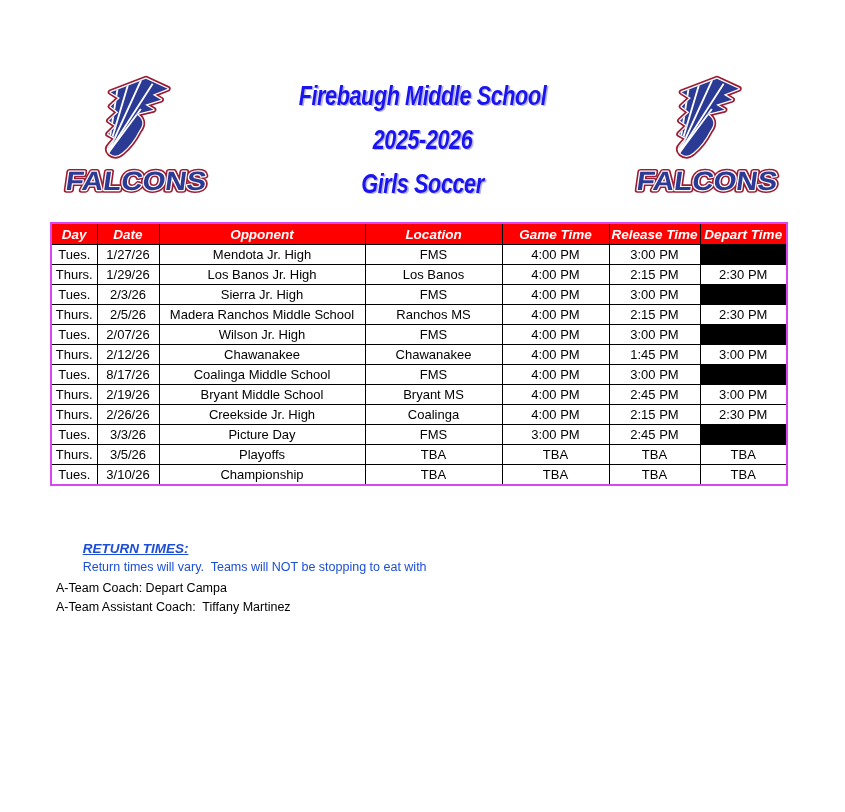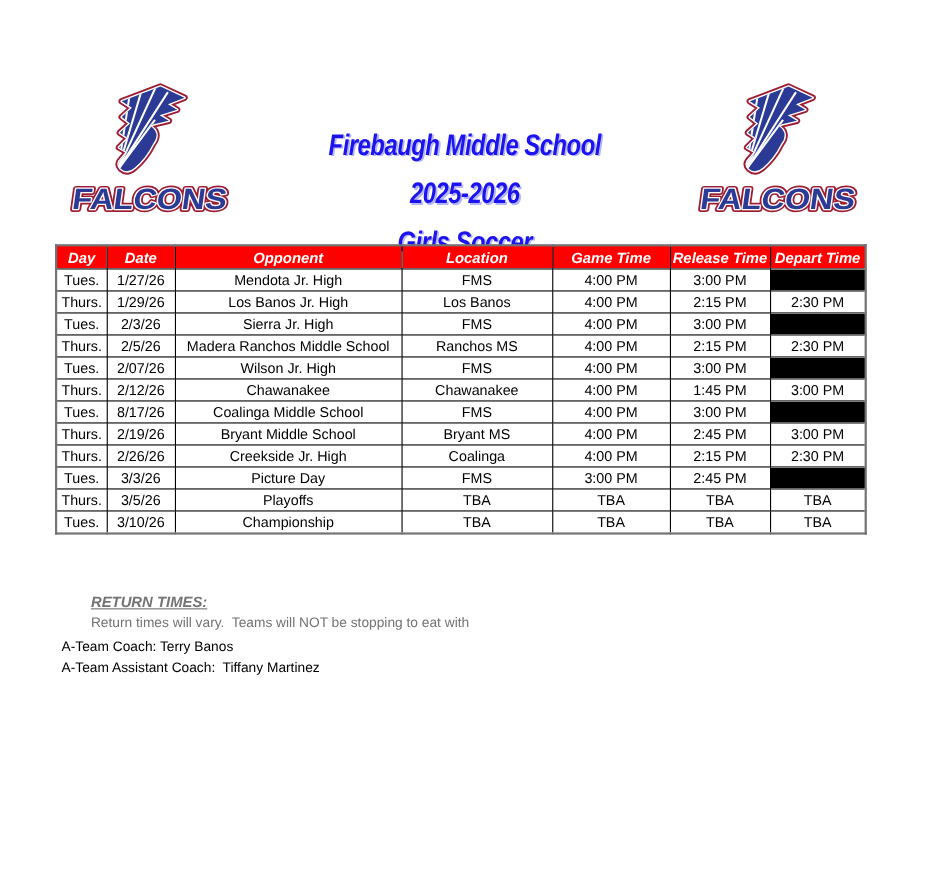--- a/index.html
+++ b/index.html
@@ -19,21 +19,20 @@
   .logo-block { position: absolute; top: 68px; width: 158px; }
   .logo-left  { left: 56px; }
   .logo-right { left: 627px; }
   .falcon-svg { display: block; width: 106px; height: 94px; margin: 4px auto 0 auto; }
   .wordmark-svg { display: block; width: 158px; height: 32px; margin-top: -2px; }
 
   
   .title-block {
     position: absolute; top: 82px; left: 0; width: 845px;
     text-align: center;
-    margin-top: 36px;
   }
   .title-line {
     display: block;
     height: 28px; line-height: 28px;
     margin: 0 0 16px 0;
     font-size: 27px;
     font-weight: bold;
     font-style: italic;
     color: #1b14ee;
     letter-spacing: -0.5px;
@@ -41,21 +40,21 @@
     text-shadow: 2px 1px 0 rgba(120,120,245,0.55);
     white-space: pre;
   }
 
   
   .schedule {
     position: absolute; left: 50px; top: 222px;
     width: 736px;
     border-collapse: collapse;
     table-layout: fixed;
-    border: 2px solid #737373;
+    border: 2px solid #d946ef;
     font-size: 13px;
     color: #000;
   }
   .schedule th, .schedule td {
     border: 1px solid #000;
     padding: 0 2px;
     text-align: center;
     vertical-align: middle;
     height: 19px;
     overflow: hidden;
@@ -65,21 +64,21 @@
     height: 20px;
     background: #ff0000;
     color: #ffffff;
     font-weight: bold;
     font-style: italic;
     font-size: 13.5px;
   }
   .schedule td.redact { background: #000000; color: #000000; }
 
   
-  .notes { position: absolute; left: 56px; top: 521px; color: #737373; }
+  .notes { position: absolute; left: 56px; top: 521px; color: #1d4ed8; }
   .notes-line1 { white-space: pre; }
   .notes-heading {
     font-size: 13.5px;
     font-weight: bold;
     font-style: italic;
     text-decoration: underline;
   }
   .notes-rest { font-size: 12.5px; }
   .notes-line2 {
     margin-top: 7px;
@@ -285,17 +284,17 @@
   </table>
 
   <div class="notes">
     <div class="notes-line1">
       <span class="notes-heading">RETURN TIMES:</span>
       <span class="notes-rest">Return times will vary.  Teams will NOT be stopping to eat with</span>
     </div>
   </div>
 
   <div class="coaches">
-    <span class="coach-line">A-Team Coach: Terry Banos</span>
+    <span class="coach-line">A-Team Coach: Depart Campa</span>
     <span class="coach-line">A-Team Assistant Coach:  Tiffany Martinez</span>
   </div>
 
 </div>
 
 </body></html>

